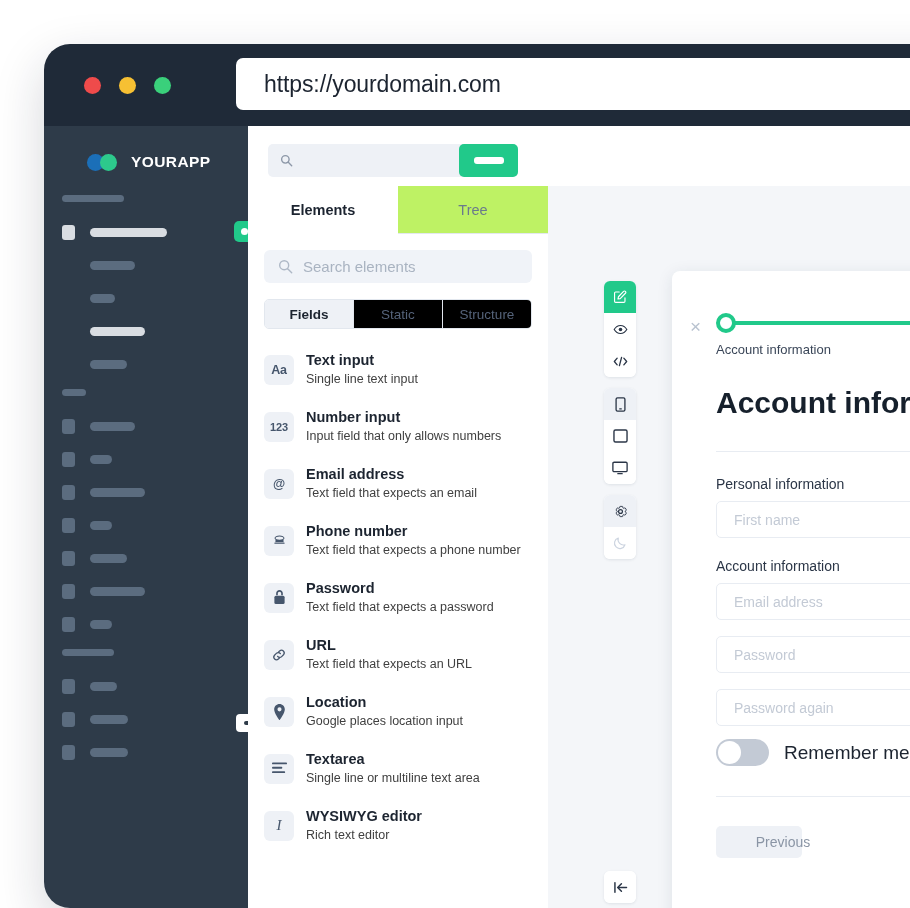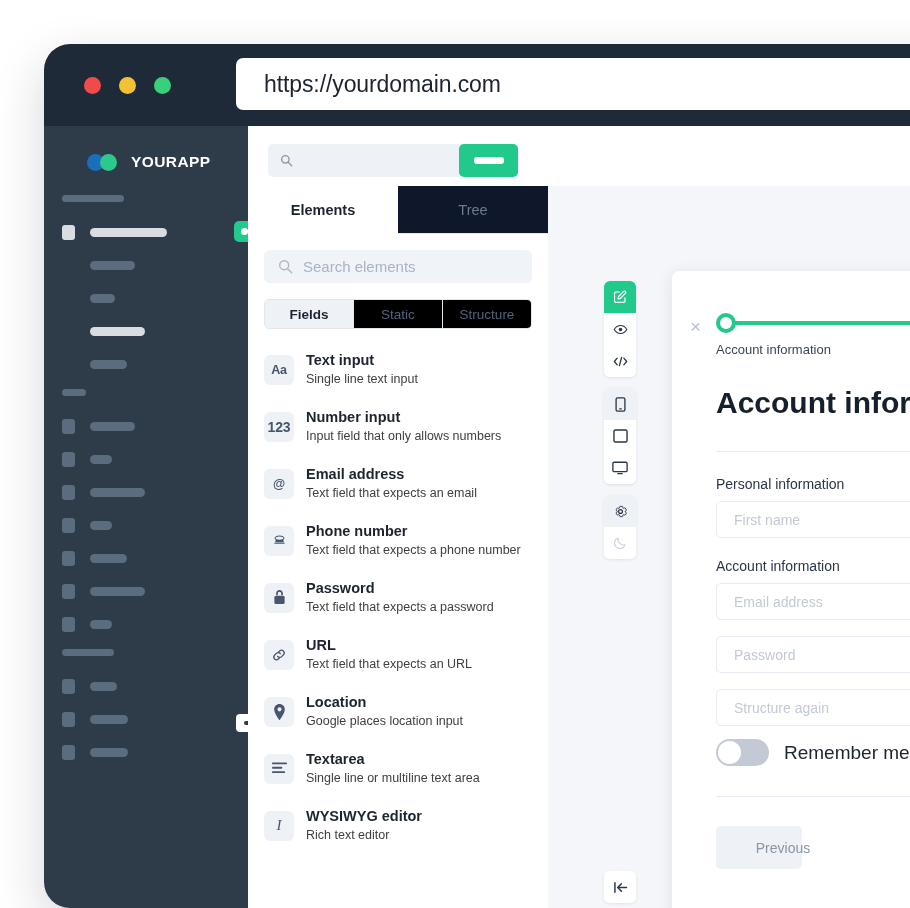--- a/index.html
+++ b/index.html
@@ -87,21 +87,21 @@
     background:#21c98a; border-radius:5px;
     display:flex; align-items:center; justify-content:center;
   }
   .topsearch-btn i { width:30px; height:7px; background:#fff; border-radius:3px; display:block; }
 
   
   .panel { position:absolute; left:0; top:60px; width:300px; bottom:0; background:#fff; }
   .panel-tabs { display:flex; height:48px; }
   .panel-tab {
     flex:1; display:flex; align-items:center; justify-content:center;
-    font-size:14.5px; color:#6b7a8c; background:#0f172a;
+    font-size:14.5px; color:#6b7a8c; background:#bef264;
     border-bottom:1px solid #e3e8ef;
   }
   .panel-tab.active { background:#fff; color:#1c2430; font-weight:bold; border-bottom:1px solid #fff; }
 
   .panel-search {
     margin:16px; height:33px; background:#f0f3f8; border-radius:6px;
     display:flex; align-items:center; gap:10px; padding-left:14px;
     font-size:15px; color:#a9b3c1;
   }
   .seg {
@@ -117,21 +117,21 @@
   .seg-item.active { background:#eef1f6; color:#1c2430; font-weight:bold; }
 
   .el-list { margin-top:12px; }
   .el-item { display:flex; align-items:center; padding:8px 16px 8px 16px; height:57px; }
   .el-icon {
     width:30px; height:30px; border-radius:6px; background:#eef1f6;
     display:flex; align-items:center; justify-content:center;
     color:#46566c; flex:0 0 auto; margin-right:12px;
   }
   .el-icon .txt { font-size:12.5px; font-weight:bold; letter-spacing:-.2px; }
-  .el-icon .txt.num { font-size:14px; }
+  .el-icon .txt.num { font-size:11px; }
   .el-icon .txt.it { font-size:15px; font-style:italic; font-weight:normal; font-family:"Liberation Serif", serif; }
   .el-title { font-size:14.5px; font-weight:bold; color:#1c2430; line-height:1.25; }
   .el-sub { font-size:12.5px; color:#404040; line-height:1.35; margin-top:1px; }
 
   
   .vtool { position:absolute; left:356px; width:32px; z-index:6; }
   .vgroup {
     background:#fff; border-radius:6px; overflow:hidden; margin-bottom:11px;
     box-shadow:0 1px 3px rgba(30,45,70,.10);
   }
@@ -183,21 +183,21 @@
   .f-pass  { left:44px; top:365px; width:421px; }
   .f-pass2 { left:44px; top:418px; width:421px; }
 
   .toggle-row { position:absolute; left:44px; top:468px; display:flex; align-items:center; gap:15px; }
   .toggle { width:53px; height:27px; border-radius:14px; background:#c3cad5; position:relative; }
   .toggle .knob { position:absolute; left:2px; top:2px; width:23px; height:23px; border-radius:50%; background:#fff; }
   .toggle-label { font-size:19px; color:#1c2430; }
 
   .pv-rule2 { position:absolute; left:44px; right:0; top:525px; height:1px; background:#e8ecf2; }
   .prev-btn {
-    position:absolute; left:44px; top:555px; width:86px; height:43px;
+    position:absolute; left:44px; top:555px; width:86px; height:32px;
     background:#eef1f6; border-radius:5px;
     display:flex; align-items:center; justify-content:center;
     font-size:14px; color:#8a95a5;padding-left:48px;
   }
 
   svg { display:block; }
 </style>
 </head>
 <body>
 
@@ -549,21 +549,21 @@
         </div>
 
         <div class="pv-section s2">Account information</div>
         <div class="pv-field f-email">
           <span>Email address</span>
         </div>
         <div class="pv-field f-pass">
           <span>Password</span>
         </div>
         <div class="pv-field f-pass2">
-          <span>Structure again</span>
+          <span>Password again</span>
         </div>
 
         <div class="toggle-row">
           <span class="toggle">
               <span class="knob"></span>
             </span>
           <span class="toggle-label">Remember me</span>
         </div>
 
         <div class="pv-rule2"></div>

